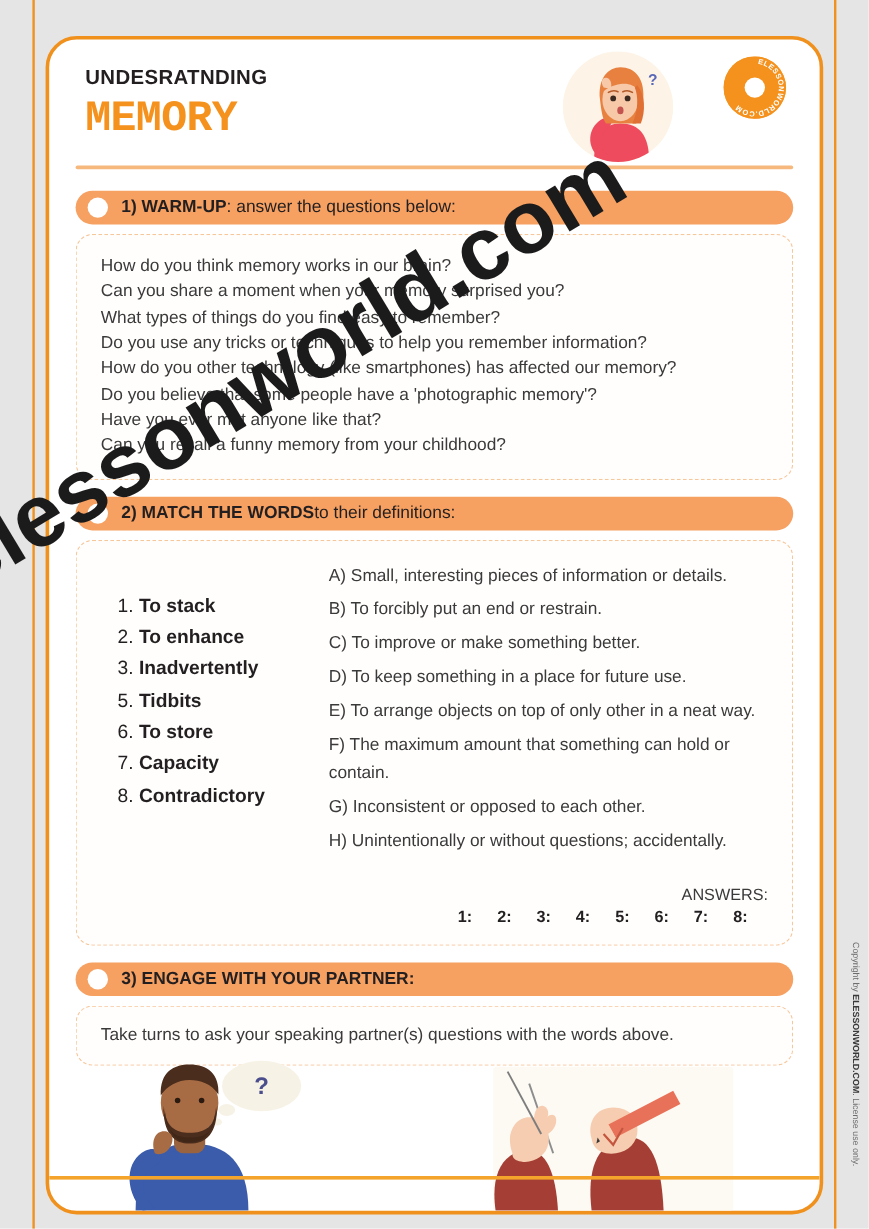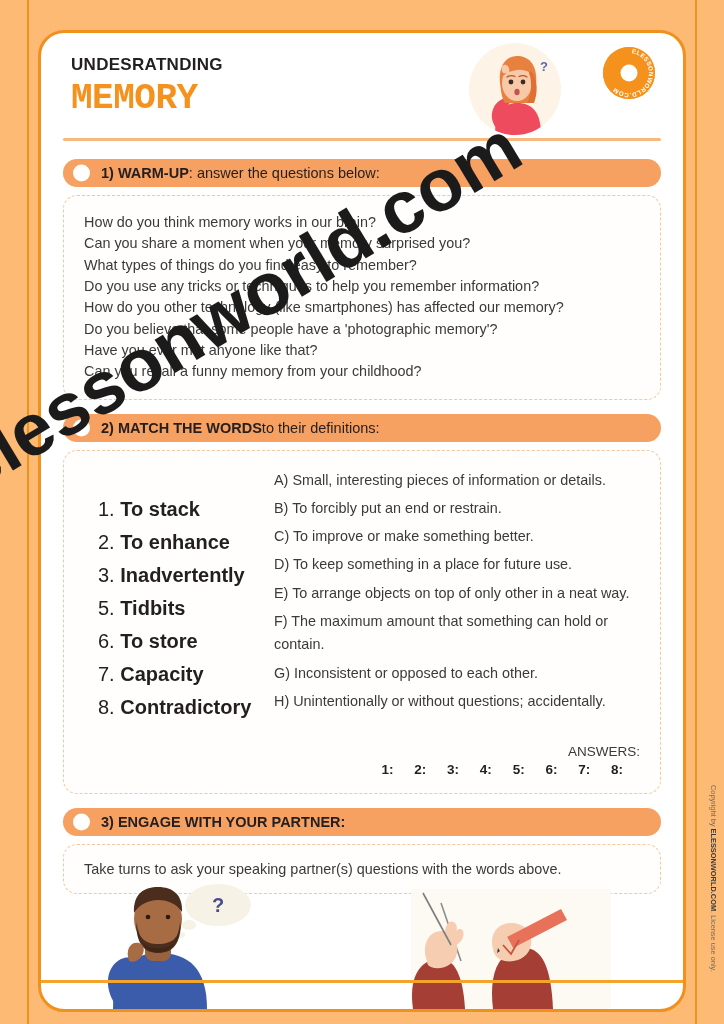--- a/index.html
+++ b/index.html
@@ -5,21 +5,21 @@
   * { box-sizing: border-box; margin: 0; padding: 0; }
   html, body {
     width: 724px; height: 1024px;
     background: #ffffff;
     font-family: "Liberation Sans", sans-serif;
     overflow: hidden;
   }
   #page {
     position: relative;
     width: 724px; height: 1024px;
-    background: #fdba74;
+    background: #e5e5e5;
   }
   
   .edge-rule {
     position: absolute; top: 0; bottom: 0;
     width: 2px; background: #f0921f;
   }
   .edge-rule.left  { left: 27px; }
   .edge-rule.right { right: 27px; }
 
   
@@ -101,21 +101,21 @@
   .q-line {
     font-size: 14.4px; color: #3a3a3a; line-height: 1.48;
   }
 
   
   .match-wrap { display: flex; gap: 0; }
   .words-col { width: 190px; padding-left: 14px; padding-top: 26px; }
   .defs-col  { flex: 1; padding-top: 2px; }
 
   .word-item {
-    font-size: 20px; color: #231f20; line-height: 1.65;
+    font-size: 16px; color: #231f20; line-height: 1.65;
   }
   .word-item .num { font-weight: normal; }
   .word-item .w   { font-weight: bold; }
 
   .def-item {
     font-size: 14.4px; color: #3a3a3a; line-height: 1.62;
     margin-bottom: 5px;
   }
 
   .answers { margin-top: 20px; padding-left: 4px; text-align: right; }

